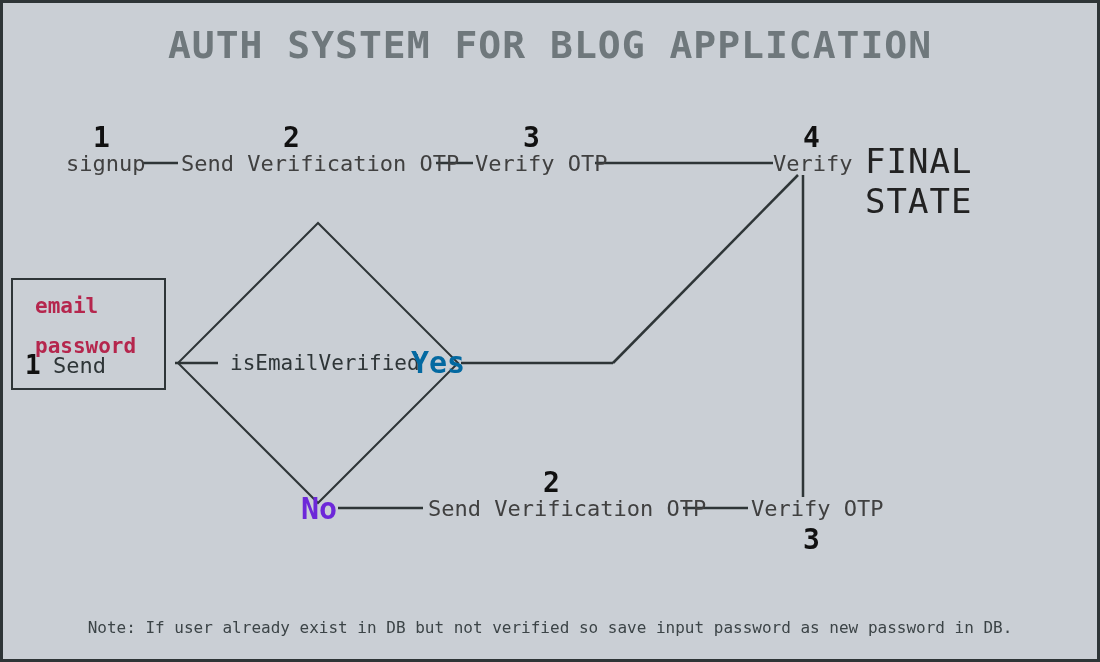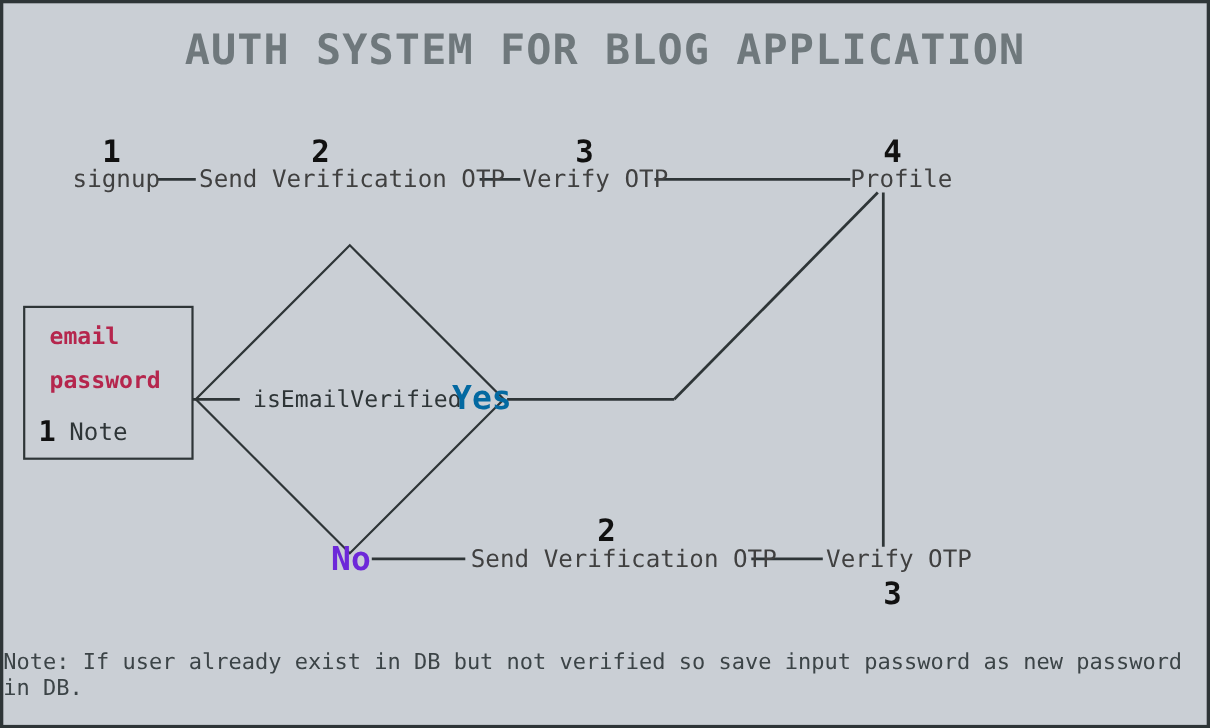--- a/index.html
+++ b/index.html
@@ -98,22 +98,22 @@
   .diamond-label {
     position: absolute;
     font-size: 21px;
     color: #2e3537;
   }
   .note {
     position: absolute;
     bottom: 22px;
     left: 0;
     width: 100%;
-    text-align: left;
-    font-size: 20px;
+    text-align: center;
+    font-size: 16px;
     color: #3c4447;
   }
   svg.lines {
     position: absolute;
     top: 0;
     left: 0;
     width: 1100px;
     height: 662px;
     pointer-events: none;
   }
@@ -149,28 +149,29 @@
   <div class="step-num" style="left:90px; top:118px;">1</div>
   <div class="label" style="left:63px; top:148px;">signup</div>
 
   <div class="step-num" style="left:280px; top:118px;">2</div>
   <div class="label" style="left:178px; top:148px;">Send Verification OTP</div>
 
   <div class="step-num" style="left:520px; top:118px;">3</div>
   <div class="label" style="left:472px; top:148px;">Verify OTP</div>
 
   <div class="step-num" style="left:800px; top:118px;">4</div>
-  <div class="label" style="left:770px; top:148px;">Profile</div>
+  <div class="label" style="left:770px; top:148px;">Verify</div>
 
+  <div class="final-state" style="left:862px; top:138px;">FINAL STATE</div>
 
-  <div class="login-box" style="left:18px; top:275px; width:155px; height:140px;">
+  <div class="login-box" style="left:8px; top:275px; width:155px; height:112px;">
     <div class="ep" style="top:14px;">email</div>
     <div class="ep" style="top:40px;margin-top:14px;">password</div>
     <div class="login-num">1</div>
-    <div class="login-lbl">Note</div>
+    <div class="login-lbl">Send</div>
   </div>
 
   <div class="diamond" style="left:215px; top:260px;"></div>
   <div class="diamond-label" style="left:227px; top:348px;">isEmailVerified</div>
 
   <div class="yes" style="left:408px; top:342px;">Yes</div>
   <div class="no" style="left:298px; top:488px;">No</div>
 
   <div class="step-num" style="left:540px; top:463px;">2</div>
   <div class="label" style="left:425px; top:493px;">Send Verification OTP</div>

